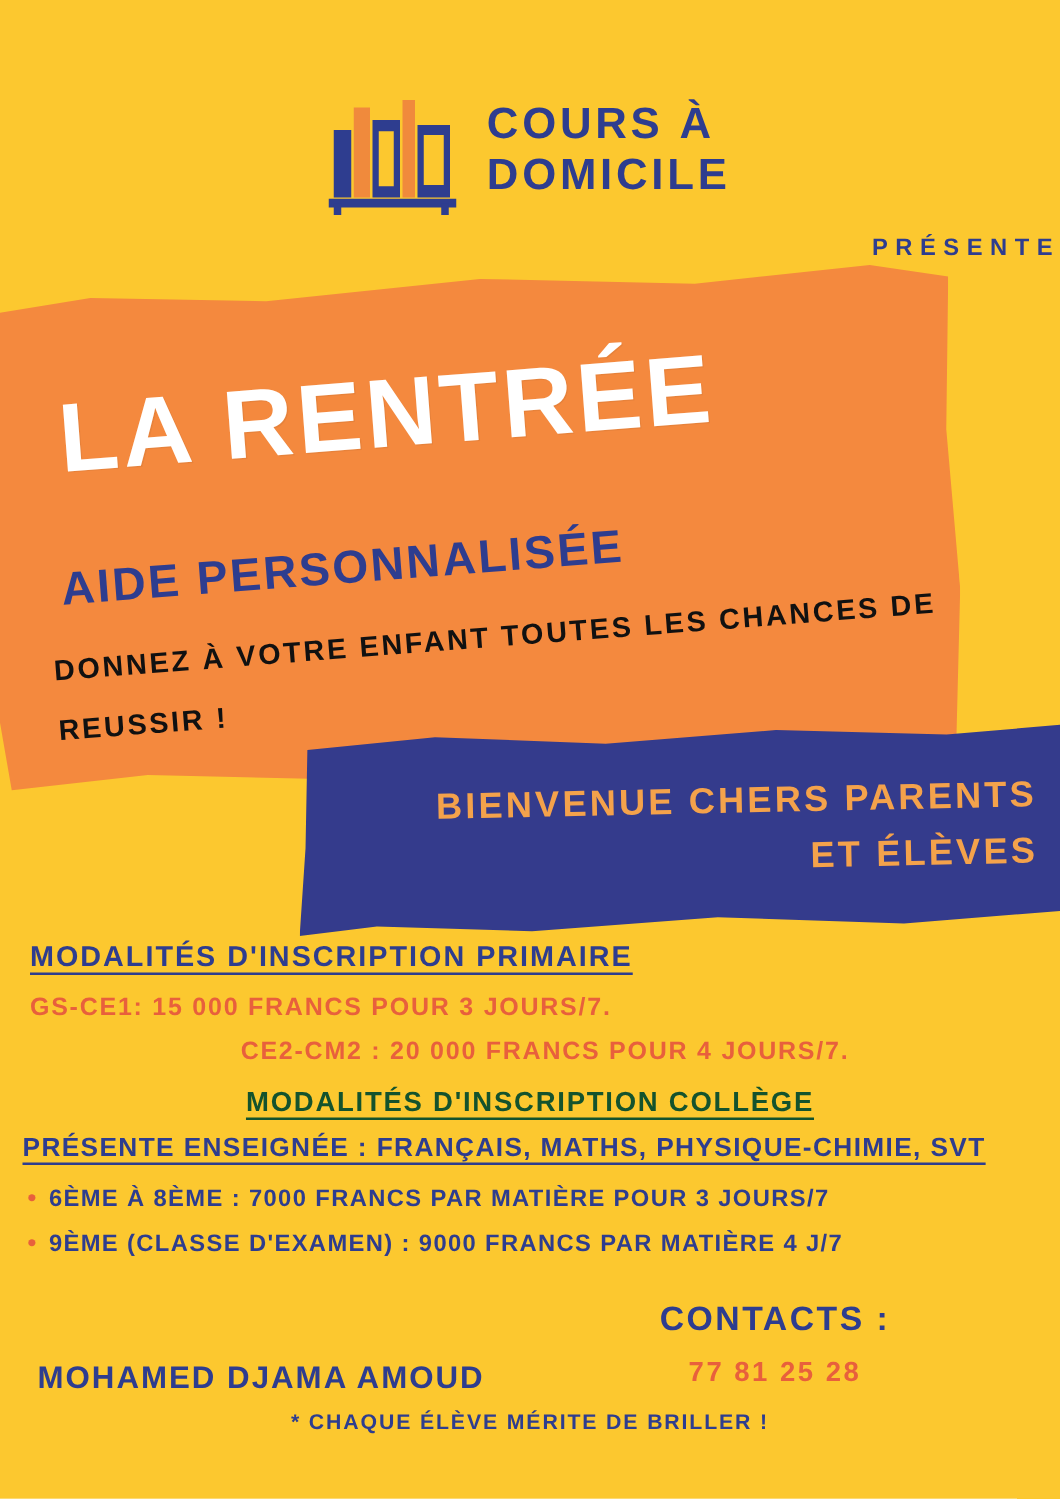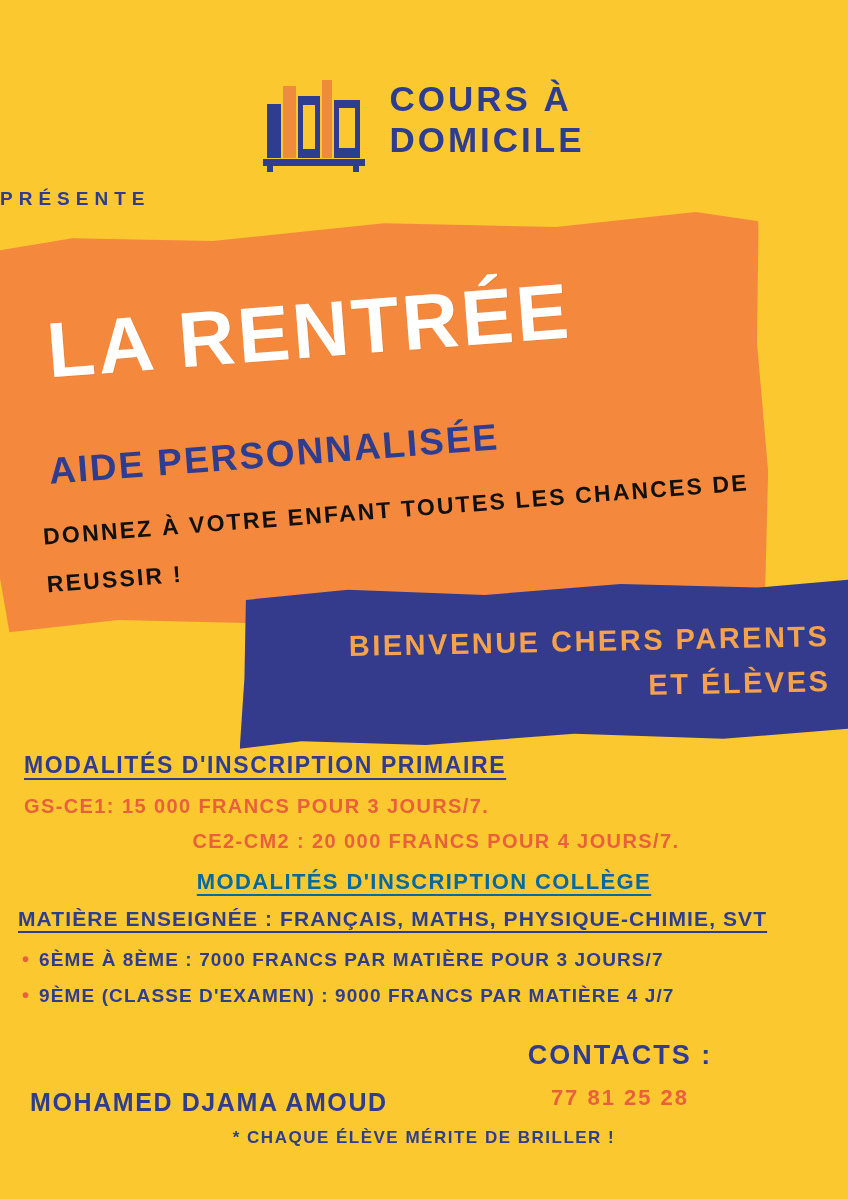--- a/index.html
+++ b/index.html
@@ -73,21 +73,21 @@
     letter-spacing: 3px;
     line-height: 1.18;
     padding-top: 16px;
   }
 
   .presente {
     position: absolute;
     top: 188px;
     left: 0;
     width: 848px;
-    text-align: left;
+    text-align: right;
     color: #2E3D8F;
     font-weight: bold;
     font-size: 19px;
     letter-spacing: 6px;
   }
 
   
   .orange-band {
     position: absolute;
     left: -14px;
@@ -185,21 +185,21 @@
     color: #E8603C;
     font-weight: bold;
     font-size: 20px;
     letter-spacing: 1.4px;
   }
   .price-line.second { margin-top: 12px; text-align: center; }
 
   .h-college {
     margin: 16px 0 0 0;
     text-align: center;
-    color: #0369a1;
+    color: #14532d;
     font-weight: bold;
     font-size: 22px;
     letter-spacing: 1.4px;
     text-decoration: underline;
     text-underline-offset: 5px;
   }
   .matiere {
     margin: 12px 0 0 18px;
     color: #2E3D8F;
     font-weight: bold;
@@ -305,21 +305,21 @@
     <div>BIENVENUE CHERS PARENTS</div>
     <div>ET ÉLÈVES</div>
   </div>
 
   <div class="content">
     <div class="h-primaire">MODALITÉS D'INSCRIPTION PRIMAIRE</div>
     <div class="price-line">GS-CE1: 15 000 FRANCS POUR 3 JOURS/7.</div>
     <div class="price-line second">CE2-CM2 : 20 000 FRANCS POUR 4 JOURS/7.</div>
 
     <div class="h-college">MODALITÉS D'INSCRIPTION COLLÈGE</div>
-    <div class="matiere">MATIÈRE ENSEIGNÉE : FRANÇAIS, MATHS, PHYSIQUE-CHIMIE, SVT</div>
+    <div class="matiere">PRÉSENTE ENSEIGNÉE : FRANÇAIS, MATHS, PHYSIQUE-CHIMIE, SVT</div>
 
     <div class="bullet-row">
       <span class="bullet-dot">•</span>
       <span>6ÈME À 8ÈME : 7000 FRANCS PAR MATIÈRE POUR 3 JOURS/7</span>
     </div>
     <div class="bullet-row second">
       <span class="bullet-dot">•</span>
       <span>9ÈME (CLASSE D'EXAMEN) : 9000 FRANCS PAR MATIÈRE 4 J/7</span>
     </div>
   </div>

